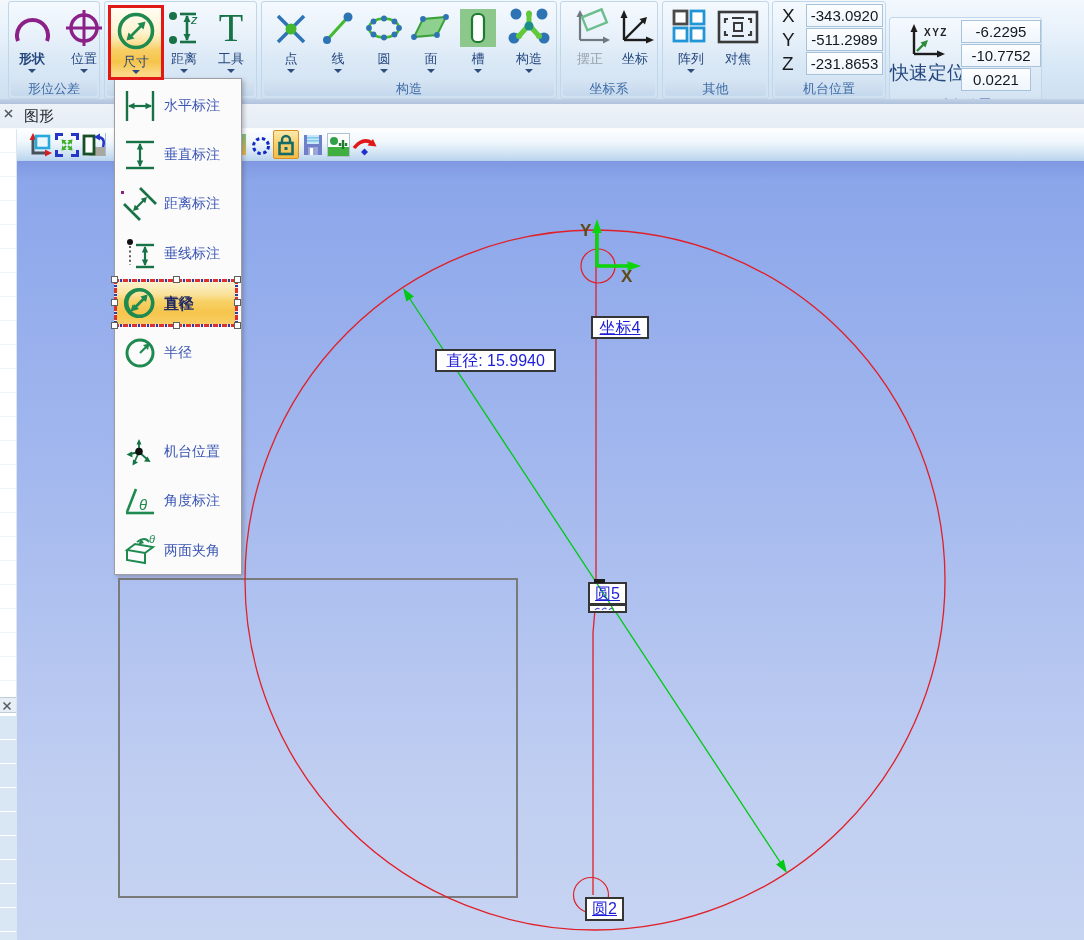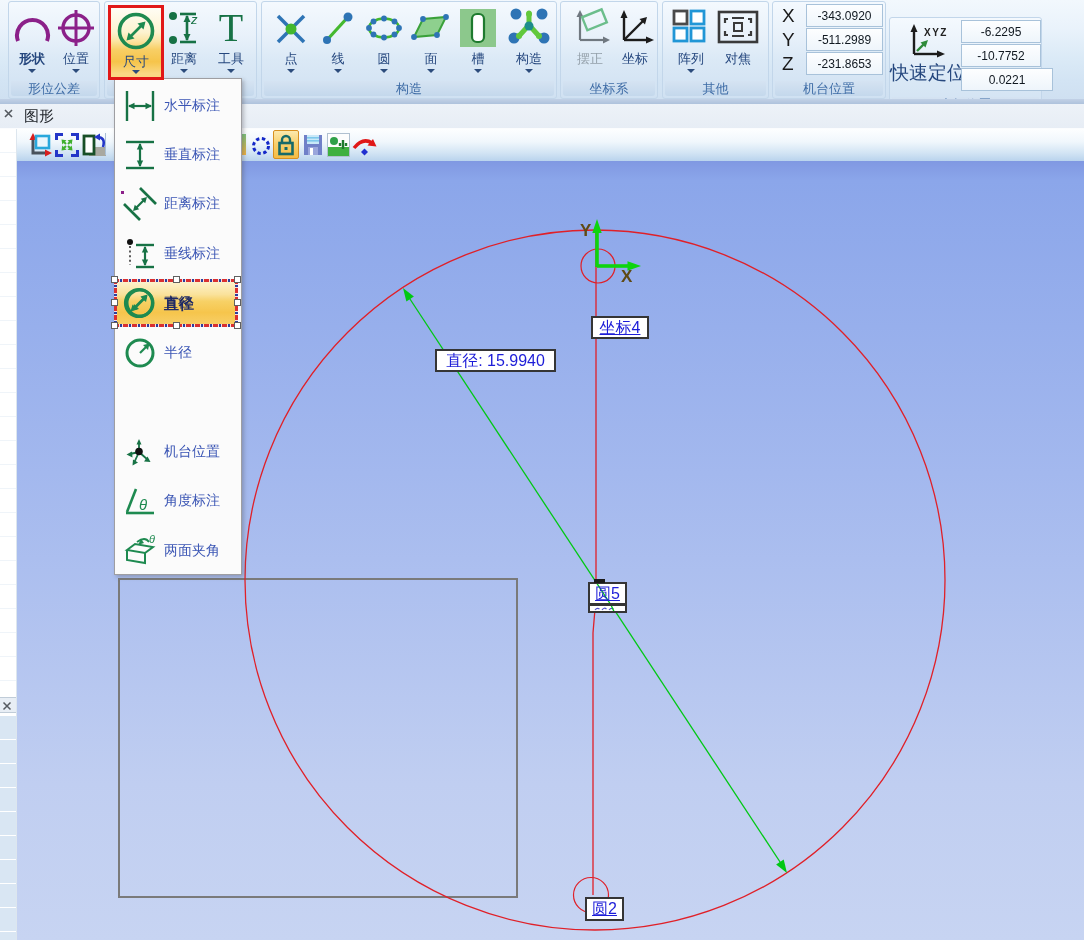--- a/index.html
+++ b/index.html
@@ -16,21 +16,21 @@
 .glabel { position:absolute; left:2px; right:2px; bottom:2px; height:15px; text-align:center;
   font-size:13px; color:#3e6ca6; background:linear-gradient(180deg,#d5e3f2,#c4d8ec);
   border-radius:0 0 3px 3px; line-height:15px; }
 .btn { position:absolute; top:2px; width:44px; height:80px; text-align:center; }
 .btn .bicon { position:absolute; left:50%; top:3px; transform:translateX(-50%); }
 .blabel { position:absolute; top:46px; left:0; right:0; font-size:13px; color:#25477e; }
 .darr { position:absolute; top:65px; left:50%; margin-left:-4px; width:0; height:0;
   border-left:4px solid transparent; border-right:4px solid transparent; border-top:4px solid #2c4c7c; }
 
 .vbox { position:absolute; background:linear-gradient(180deg,#fdfeff,#eef5fb); border:1px solid #a8c2da;
-  font-size:12px; color:#101820; text-align:center; }
+  font-size:15px; color:#101820; text-align:center; }
 
 
 #tabrow { left:0; top:104px; width:1084px; height:25px;
   background:linear-gradient(180deg,#edf2f8,#e7edf5); border-bottom:1px solid #fbfcfe; }
 #toolbar { left:17px; top:129px; width:1067px; height:32px;
   background:linear-gradient(180deg,#fdfeff 0%,#f0f7fc 40%,#d2e4f4 75%,#b9d3ed 100%); }
 
 
 #sidebar { left:0; top:129px; width:17px; height:811px; background:repeating-linear-gradient(180deg,#ffffff 0 23px,#eff4f9 23px 24px); border-right:1px solid #dde6ee;}
 
@@ -60,21 +60,21 @@
   <div id="ribbon" class="abs">
 
     <div class="group" style="left:8px;width:92px;">
       <div class="btn" style="left:1px;font-weight:bold;">
         <svg class="bicon" width="38" height="40" viewBox="0 0 38 40">
             <path d="M5,34 A15.5,15.5 0 1 1 34,34" fill="none" stroke="#8b2089" stroke-width="4"></path>
           </svg>
         <div class="blabel">形状</div>
           <div class="darr"></div>
       </div>
-      <div class="btn" style="left:45px;">
+      <div class="btn" style="left:53px;">
         <svg class="bicon" width="40" height="42" viewBox="0 0 40 42">
             <circle cx="20" cy="21" r="13" fill="none" stroke="#8b2089" stroke-width="3.4"></circle>
             <line x1="20" y1="3" x2="20" y2="39" stroke="#8b2089" stroke-width="3"></line>
             <line x1="2" y1="21" x2="38" y2="21" stroke="#8b2089" stroke-width="3"></line>
           </svg>
         <div class="blabel">位置</div>
           <div class="darr"></div>
       </div>
       <div class="glabel">形位公差</div>
     </div>
@@ -252,21 +252,21 @@
           <line x1="6" y1="31" x2="31" y2="31" stroke="#1c1c1c" stroke-width="2.4"></line>
           <polygon points="6,1 2.5,9 9.5,9" fill="#1c1c1c"></polygon>
           <polygon points="37,31 29,27.5 29,34.5" fill="#1c1c1c"></polygon>
           <line x1="9" y1="28" x2="17" y2="20" stroke="#2e8b3a" stroke-width="2.4"></line>
           <polygon points="20,17 12.5,19.5 17.5,24.5" fill="#2e8b3a"></polygon>
           <text x="16" y="13" font-size="10" font-weight="bold" fill="#222" letter-spacing="1.5">XYZ</text>
         </svg>
       <div style="position:absolute;left:0px;top:42px;width:76px;text-align:right;font-size:19px;color:#25477e;">快速定位</div>
       <div class="vbox" style="left:71px;top:2px;width:80px;height:23px;line-height:22px;">-6.2295</div>
       <div class="vbox" style="left:71px;top:26px;width:80px;height:23px;line-height:22px;">-10.7752</div>
-      <div class="vbox" style="left:71px;top:50px;width:92px;height:23px;line-height:22px;">0.0221</div>
+      <div class="vbox" style="left:71px;top:50px;width:70px;height:23px;line-height:22px;">0.0221</div>
       <div class="glabel">坐标位置</div>
     </div>
   </div>
   <div id="ribbonline" class="abs"></div>
   <div id="tabrow" class="abs">
     <svg style="position:absolute;left:3px;top:4px" width="11" height="11" viewBox="0 0 11 11">
         <path d="M2,2 L9,9 M9,2 L2,9" stroke="#555a60" stroke-width="1.6"></path>
       </svg>
     <div style="position:absolute;left:24px;top:3px;font-size:15px;color:#20242a;">图形</div>
   </div>

